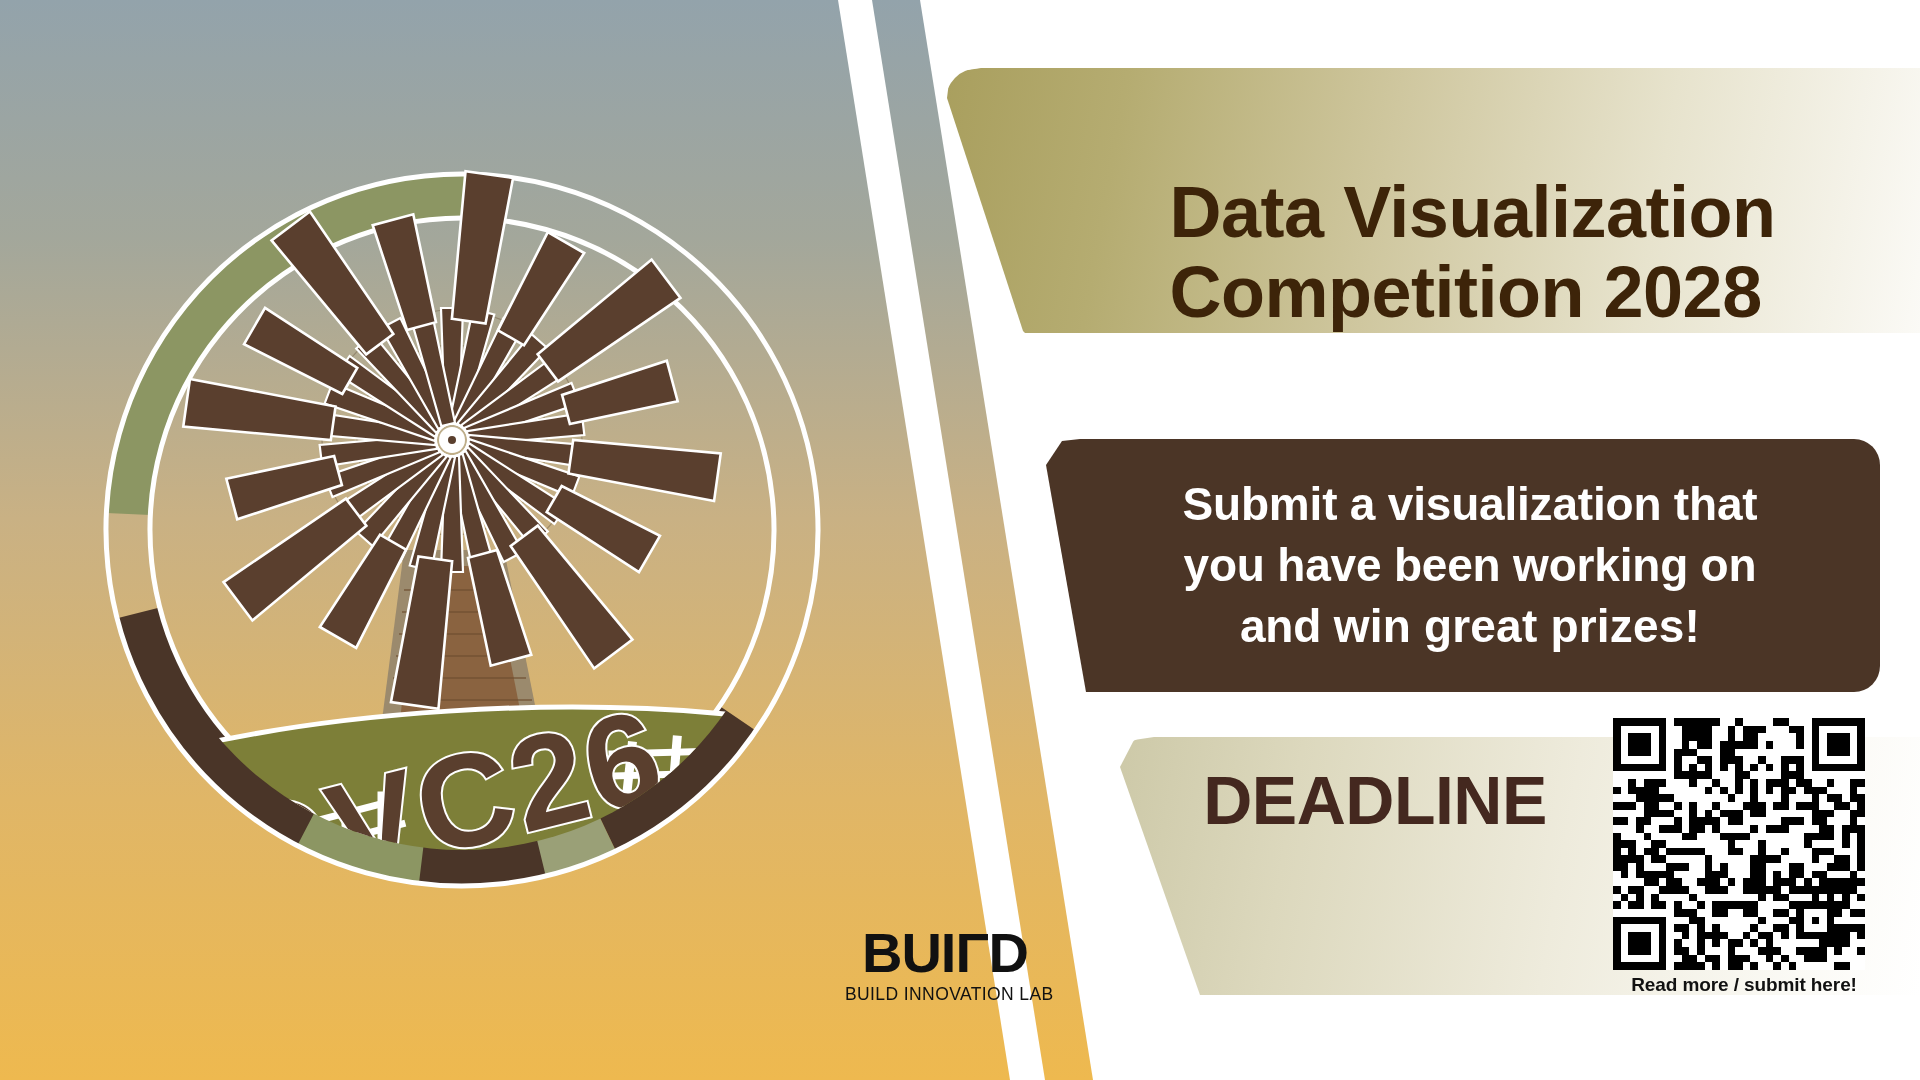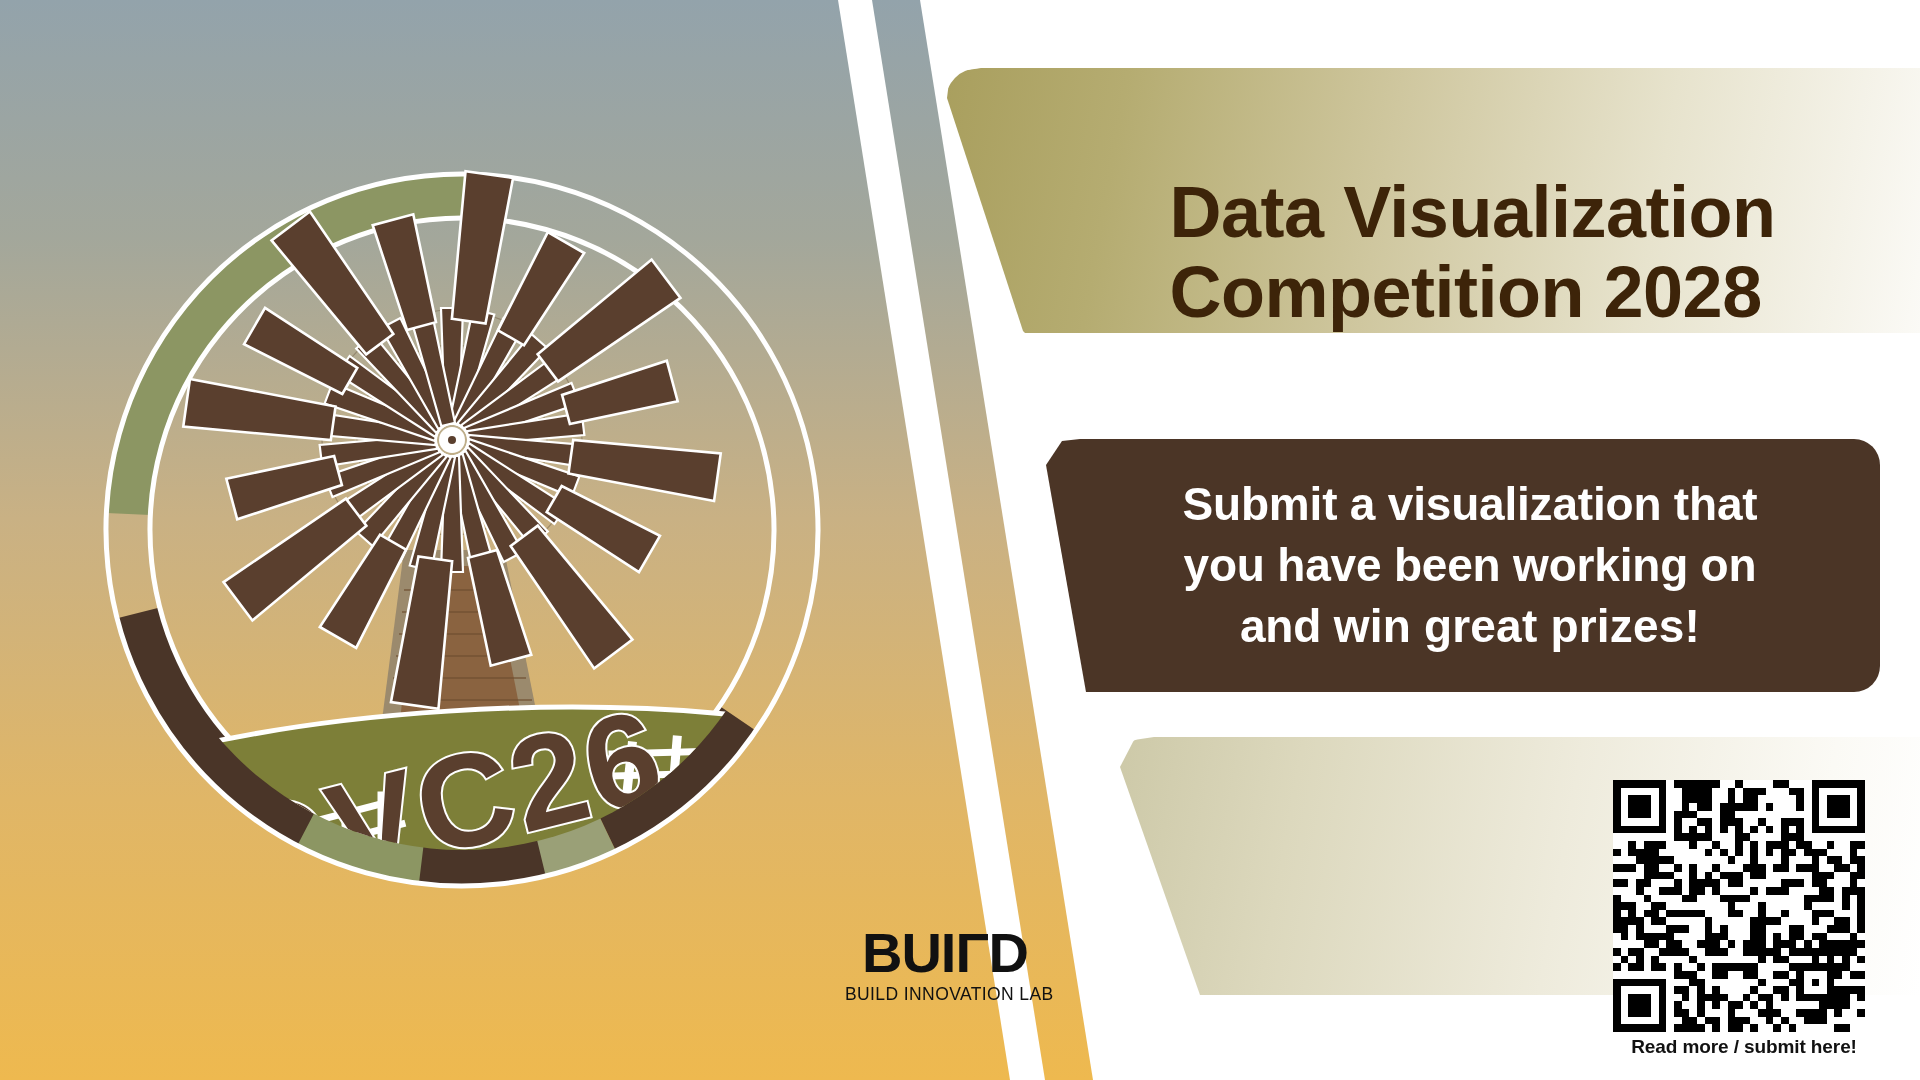--- a/index.html
+++ b/index.html
@@ -78,21 +78,21 @@
   .deadline-text{
     position:absolute;left:1165px;top:760px;width:420px;
     text-align:center;color:#44281f;
     font-family:"Liberation Sans",sans-serif;font-weight:bold;
     font-size:68px;line-height:1.18;letter-spacing:-.5px;
   }
   .deadline-text .dl-1{display:block;}
   .deadline-text .dl-2{display:block;}
 
   
-  .qr-wrap{position:absolute;left:1613px;top:780px;width:262px;}
+  .qr-wrap{position:absolute;left:1613px;top:718px;width:262px;}
   .qr-code{width:252px;height:252px;display:block;background:#fff;}
   .qr-caption{
     margin-top:4px;text-align:center;white-space:nowrap;
     font-family:"Liberation Sans",sans-serif;font-weight:bold;
     font-size:19px;color:#111111;letter-spacing:-.1px;
   }
 </style>
 </head>
 <body>
 
@@ -264,20 +264,21 @@
   <div class="panel submit-box">
     <div class="submit-inner">
       <div class="submit-line">Submit a visualization that</div>
       <div class="submit-line">you have been working on</div>
       <div class="submit-line"><span>and </span><span class="emph">win great prizes!</span></div>
     </div>
   </div>
 
   <div class="panel deadline-box"></div>
   <div class="deadline-text">
+    <span class="dl-1">DEADLINE</span>
   </div>
 
   <div class="qr-wrap">
     <svg class="qr-code" id="qr-svg" viewBox="0 0 33 33" shape-rendering="crispEdges">
         <rect x="0" y="0" width="33" height="33" fill="#ffffff"></rect>
         <rect x="0" y="0" width="1" height="1" fill="#000000"></rect>
         <rect x="1" y="0" width="1" height="1" fill="#000000"></rect>
         <rect x="2" y="0" width="1" height="1" fill="#000000"></rect>
         <rect x="3" y="0" width="1" height="1" fill="#000000"></rect>
         <rect x="4" y="0" width="1" height="1" fill="#000000"></rect>

